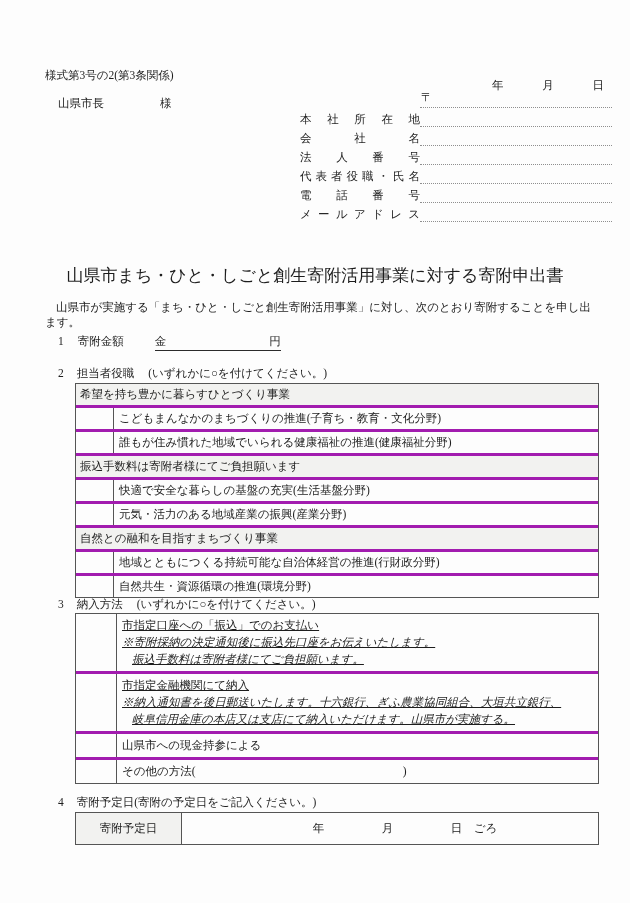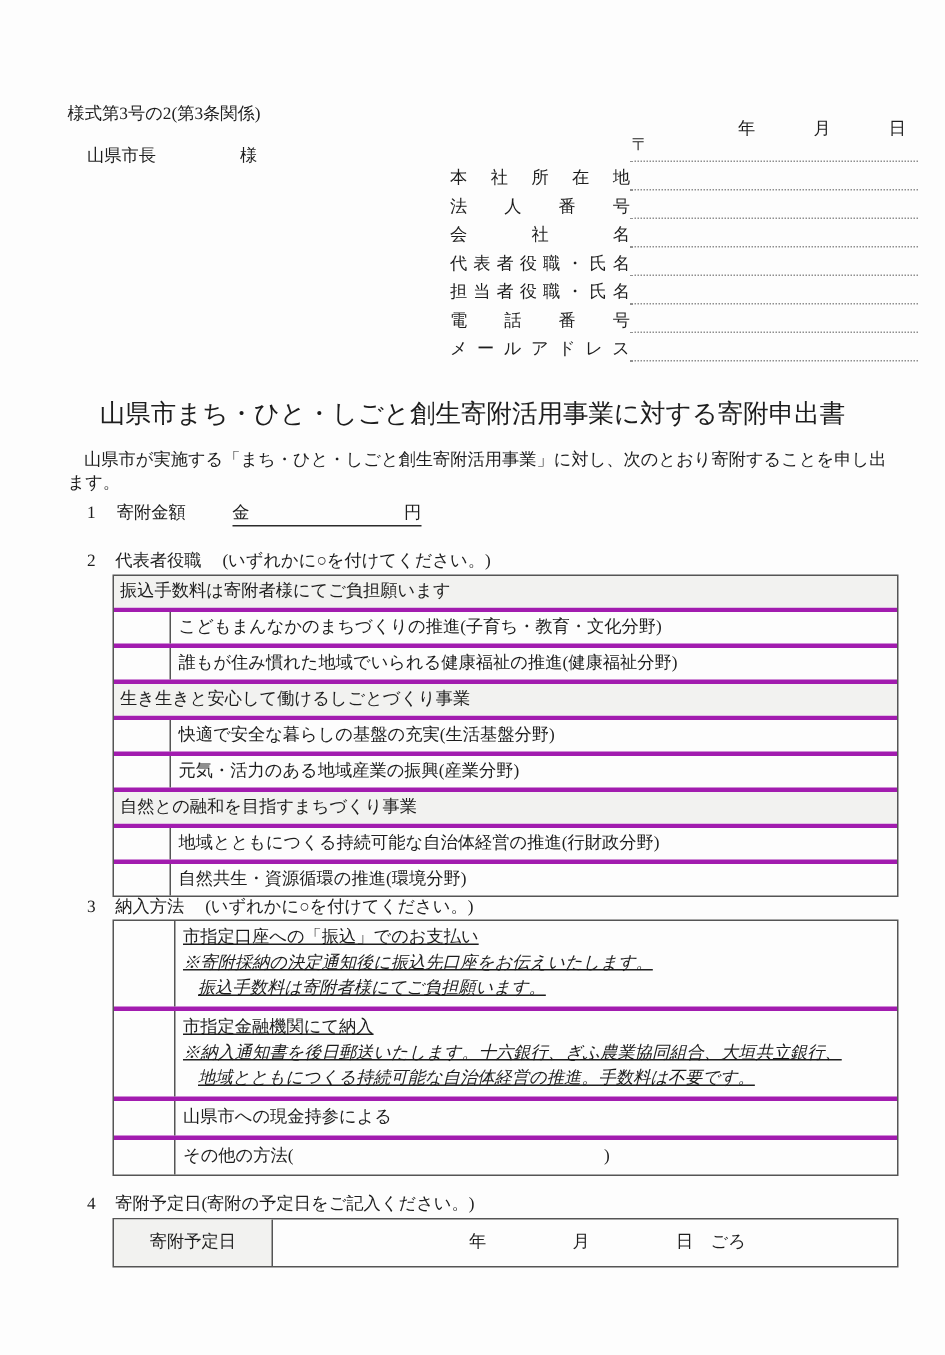--- a/index.html
+++ b/index.html
@@ -75,33 +75,29 @@
   <div class="abs fields">
     <div class="f-row">
       <span class="f-label"></span>
       <span class="f-line"><span class="postal">〒</span></span>
     </div>
     <div class="f-row">
       <span class="f-label">本社所在地</span>
       <span class="f-line"></span>
     </div>
     <div class="f-row">
+      <span class="f-label">会社名</span>
+      <span class="f-line"></span>
+    </div>
+    <div class="f-row">
       <span class="f-label">法人番号</span>
       <span class="f-line"></span>
     </div>
     <div class="f-row">
-      <span class="f-label">会社名</span>
-      <span class="f-line"></span>
-    </div>
-    <div class="f-row">
       <span class="f-label">代表者役職・氏名</span>
-      <span class="f-line"></span>
-    </div>
-    <div class="f-row">
-      <span class="f-label">担当者役職・氏名</span>
       <span class="f-line"></span>
     </div>
     <div class="f-row">
       <span class="f-label">電話番号</span>
       <span class="f-line"></span>
     </div>
     <div class="f-row">
       <span class="f-label">メールアドレス</span>
       <span class="f-line"></span>
     </div>
@@ -115,38 +111,38 @@
     <span class="sec-num">1</span>
     <span class="sec-label">寄附金額</span>
     <span class="amount">
       <span>金</span>
       <span>円</span>
     </span>
   </div>
 
   <div class="abs sec-head sec2">
     <span class="sec-num">2</span>
-    <span class="sec-label">代表者役職</span>
+    <span class="sec-label">担当者役職</span>
     <span class="sec-note">(いずれかに○を付けてください。)</span>
   </div>
 
   <div class="abs tbl tbl2">
     <div class="t-row">
+      <div class="t-cat">希望を持ち豊かに暮らすひとづくり事業</div>
+    </div>
+    <div class="t-row">
+      <div class="t-mark"></div>
+      <div class="t-item">こどもまんなかのまちづくりの推進(子育ち・教育・文化分野)</div>
+    </div>
+    <div class="t-row">
+      <div class="t-mark"></div>
+      <div class="t-item">誰もが住み慣れた地域でいられる健康福祉の推進(健康福祉分野)</div>
+    </div>
+    <div class="t-row">
       <div class="t-cat">振込手数料は寄附者様にてご負担願います</div>
-    </div>
-    <div class="t-row">
-      <div class="t-mark"></div>
-      <div class="t-item">こどもまんなかのまちづくりの推進(子育ち・教育・文化分野)</div>
-    </div>
-    <div class="t-row">
-      <div class="t-mark"></div>
-      <div class="t-item">誰もが住み慣れた地域でいられる健康福祉の推進(健康福祉分野)</div>
-    </div>
-    <div class="t-row">
-      <div class="t-cat">生き生きと安心して働けるしごとづくり事業</div>
     </div>
     <div class="t-row">
       <div class="t-mark"></div>
       <div class="t-item">快適で安全な暮らしの基盤の充実(生活基盤分野)</div>
     </div>
     <div class="t-row">
       <div class="t-mark"></div>
       <div class="t-item">元気・活力のある地域産業の振興(産業分野)</div>
     </div>
     <div class="t-row">
@@ -175,21 +171,21 @@
         <div class="main">市指定口座への「振込」でのお支払い</div>
         <div class="note">※寄附採納の決定通知後に振込先口座をお伝えいたします。</div>
         <div class="note note2">振込手数料は寄附者様にてご負担願います。</div>
       </div>
     </div>
     <div class="t-row">
       <div class="t-mark"></div>
       <div class="t-item-multi">
         <div class="main">市指定金融機関にて納入</div>
         <div class="note">※納入通知書を後日郵送いたします。十六銀行、ぎふ農業協同組合、大垣共立銀行、</div>
-        <div class="note note2">地域とともにつくる持続可能な自治体経営の推進。手数料は不要です。</div>
+        <div class="note note2">岐阜信用金庫の本店又は支店にて納入いただけます。山県市が実施する。</div>
       </div>
     </div>
     <div class="t-row">
       <div class="t-mark"></div>
       <div class="t-item-single">山県市への現金持参による</div>
     </div>
     <div class="t-row">
       <div class="t-mark"></div>
       <div class="t-item-single">その他の方法(　　　　　　　　　　　　　　　　　　)</div>
     </div>

